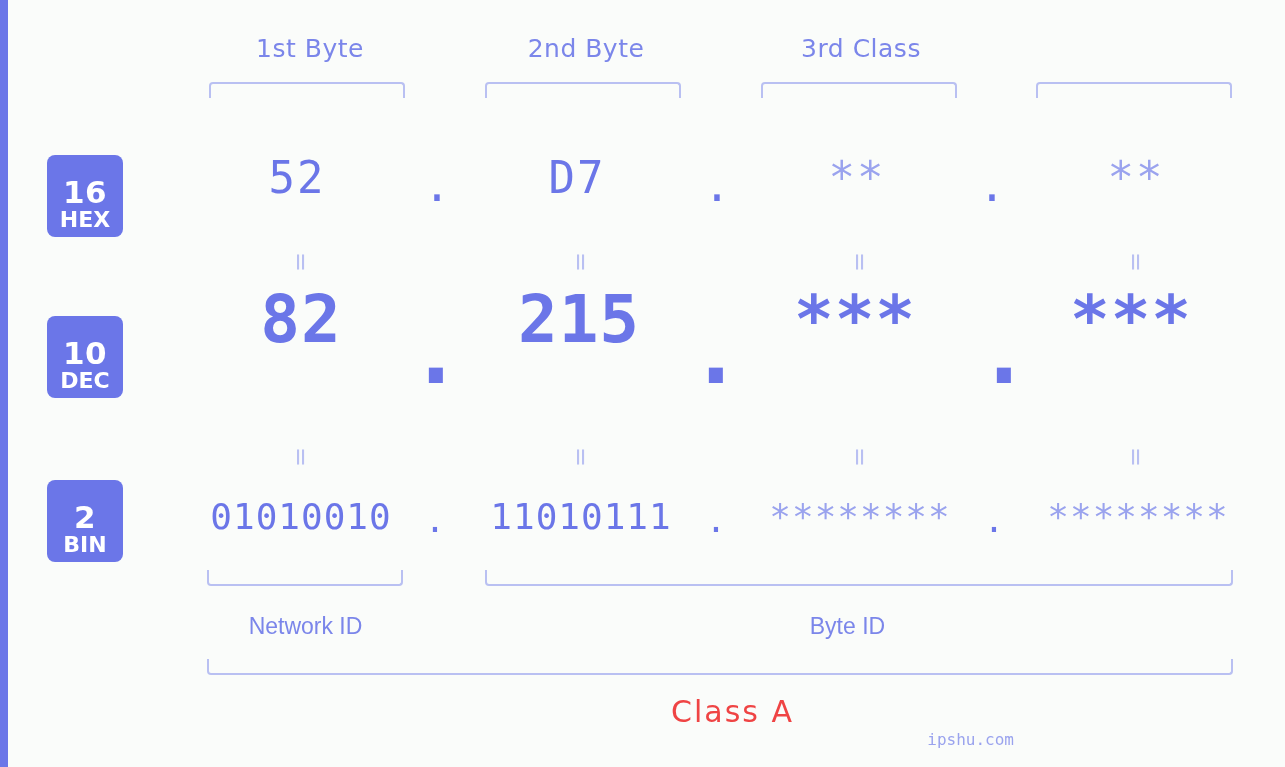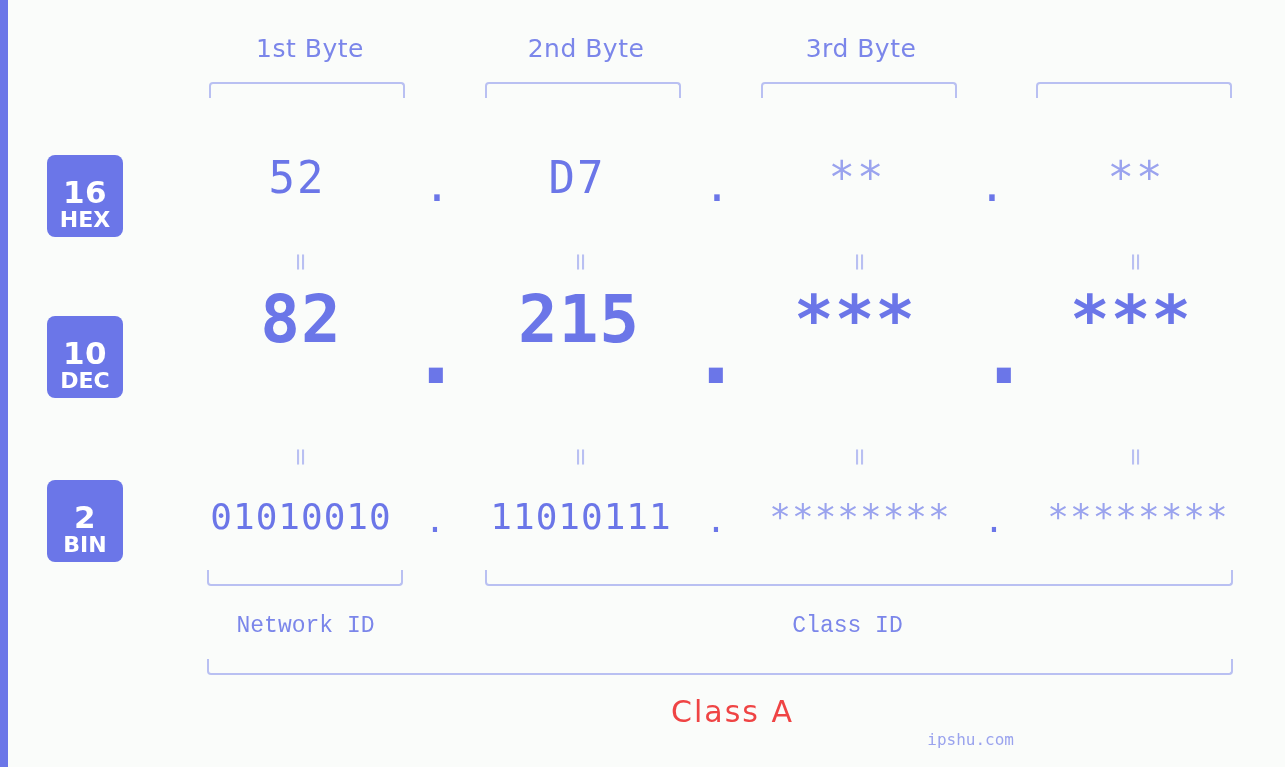--- a/index.html
+++ b/index.html
@@ -115,21 +115,21 @@
     color: #b9c0f2;
     font-family: "DejaVu Sans", sans-serif;
   }
 
   
   .id-label {
     position: absolute;
     font-size: 23px;
     color: #7b86ea;
     text-align: center;
-    font-family: Liberation Mono, monospace;
+    font-family: Liberation Sans, sans-serif;
   }
   .class-label {
     position: absolute;
     font-size: 30px;
     color: #ef4444;
     text-align: center;
     font-family: "DejaVu Sans", sans-serif;
     letter-spacing: 2px;
   }
   .watermark {
@@ -143,21 +143,21 @@
 </style>
 </head>
 <body>
 
 <div class="left-bar"></div>
 
 <div class="stage">
 
   <div class="byte-label" style="left:190px;">1st Byte</div>
   <div class="byte-label" style="left:466px;">2nd Byte</div>
-  <div class="byte-label" style="left:741px;">3rd Byte</div>
+  <div class="byte-label" style="left:741px;">3rd Class</div>
 
   <div class="byte-brace" style="left:209px;  width:192px;"></div>
   <div class="byte-brace" style="left:485px;  width:192px;"></div>
   <div class="byte-brace" style="left:761px;  width:192px;"></div>
   <div class="byte-brace" style="left:1036px; width:192px;"></div>
 
   <div class="badge" style="top:155px; height:82px;">
     <span class="num">16</span>
     <span class="sub">HEX</span>
   </div>
@@ -207,19 +207,19 @@
     <div class="dot" style="left:696px;">.</div>
     <div class="cell star" style="left:740px;">********</div>
     <div class="dot" style="left:974px;">.</div>
     <div class="cell star" style="left:1018px;">********</div>
   </div>
 
   <div class="bottom-brace" style="left:207px; width:192px; top:570px;"></div>
   <div class="bottom-brace" style="left:485px; width:744px; top:570px;"></div>
 
   <div class="id-label" style="left:183px; top:613px; width:245px;">Network ID</div>
-  <div class="id-label" style="left:735px; top:613px; width:225px;">Class ID</div>
+  <div class="id-label" style="left:735px; top:613px; width:225px;">Byte ID</div>
 
   <div class="bottom-brace" style="left:207px; width:1022px; top:659px;"></div>
   <div class="class-label" style="left:560px; top:694px; width:345px;">Class A</div>
 
   <div class="watermark">ipshu.com</div>
 </div>
 
 </body></html>

